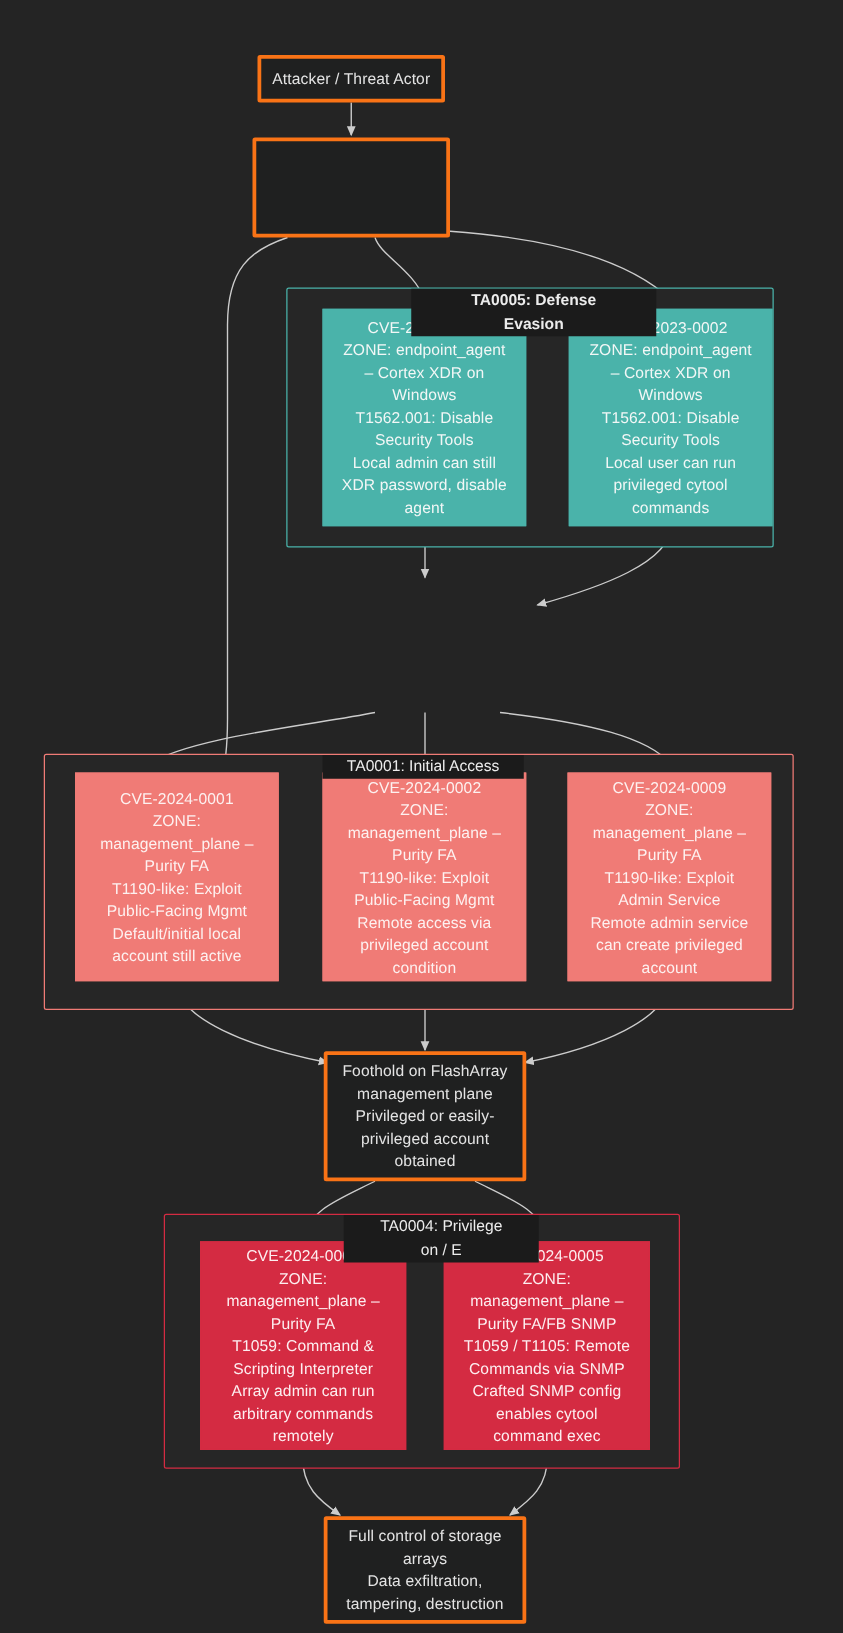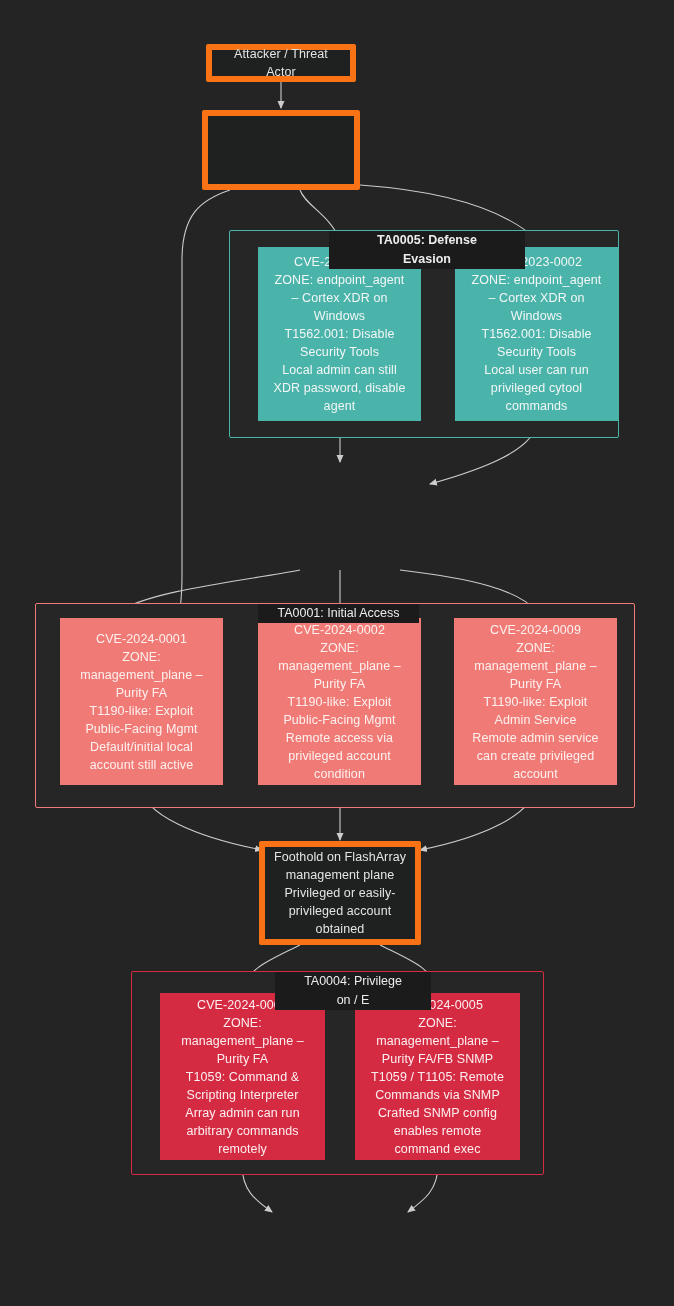--- a/index.html
+++ b/index.html
@@ -11,21 +11,21 @@
   #canvas{position:absolute;inset:0;width:674px;height:1306px;}
   svg.edges{position:absolute;left:0;top:0;width:674px;height:1306px;pointer-events:none;}
   .node{
     position:absolute;box-sizing:border-box;display:flex;
     align-items:center;justify-content:center;text-align:center;
     line-height:18px;font-size:12.5px;letter-spacing:.1px;
   }
   .node .lines{padding:0 8px;width:100%;}
   .node .lines div{white-space:normal;}
   .node-dark{
-    background:#1f2020;border:6px solid #f97316;border-radius:2px;color:#e4e4e4;
+    background:#1f2020;border:3px solid #f97316;border-radius:2px;color:#e4e4e4;
   }
   .node-teal{background:#4ab3aa;color:#f2f7f6;border:1px solid #4ab3aa;}
   .node-salmon{background:#f07b76;color:#fdf1f0;border:1px solid #f07b76;}
   .node-crimson{background:#d42b42;color:#fdeef0;border:1px solid #d42b42;}
   .cluster{
     position:absolute;box-sizing:border-box;background:#262626;border-radius:2px;
   }
   .cluster-teal{border:1.6px solid #4ab3aa;}
   .cluster-salmon{border:1.6px solid #f07b76;}
   .cluster-crimson{border:1.6px solid #d42b42;}
@@ -189,19 +189,27 @@
 
   <div class="node node-crimson" style="left:355px;top:993px;width:165px;height:167px;">
     <div class="lines">
         <div>CVE-2024-0005</div>
         <div>ZONE:</div>
         <div>management_plane –</div>
         <div>Purity FA/FB SNMP</div>
         <div>T1059 / T1105: Remote</div>
         <div>Commands via SNMP</div>
         <div>Crafted SNMP config</div>
-        <div>enables remote</div>
+        <div>enables cytool</div>
         <div>command exec</div>
       </div>
   </div>
 
+  <div class="node node-dark" style="left:259px;top:1213px;width:162px;height:86px;">
+    <div class="lines">
+        <div>Full control of storage</div>
+        <div>arrays</div>
+        <div>Data exfiltration,</div>
+        <div>tampering, destruction</div>
+      </div>
+  </div>
 
 </div>
 
 </body></html>

